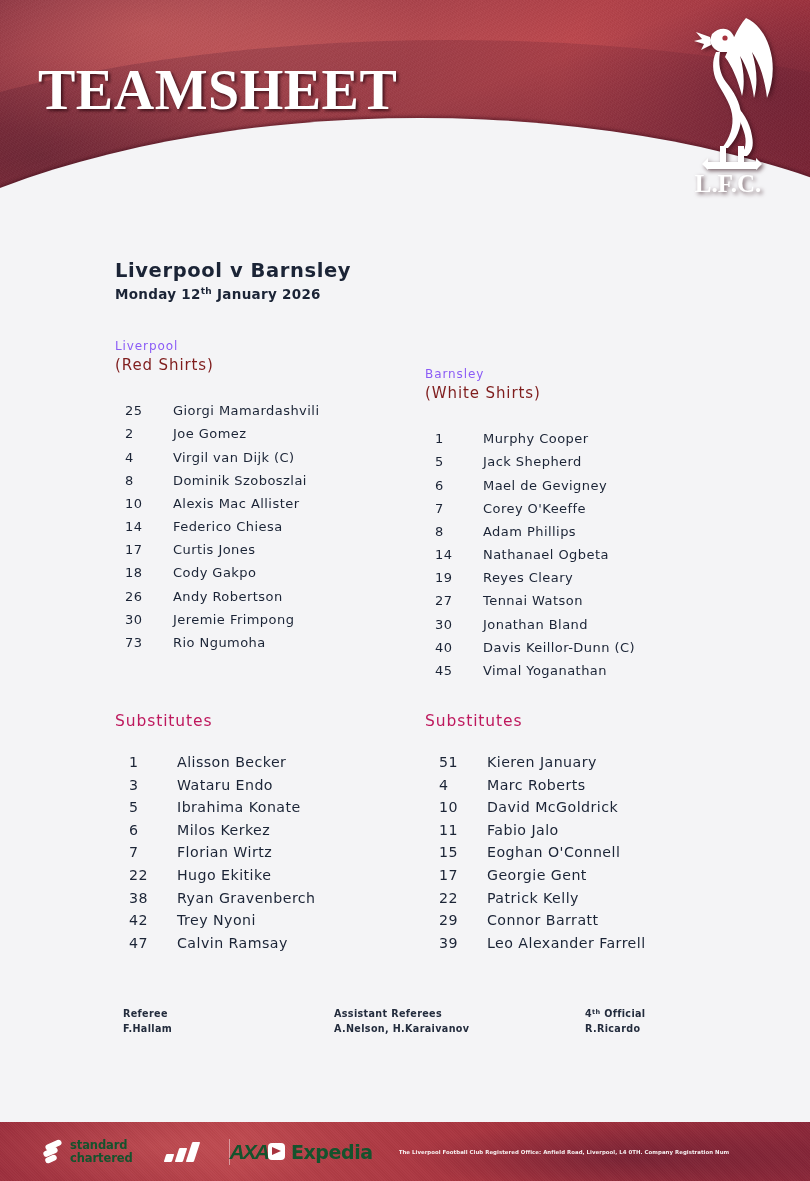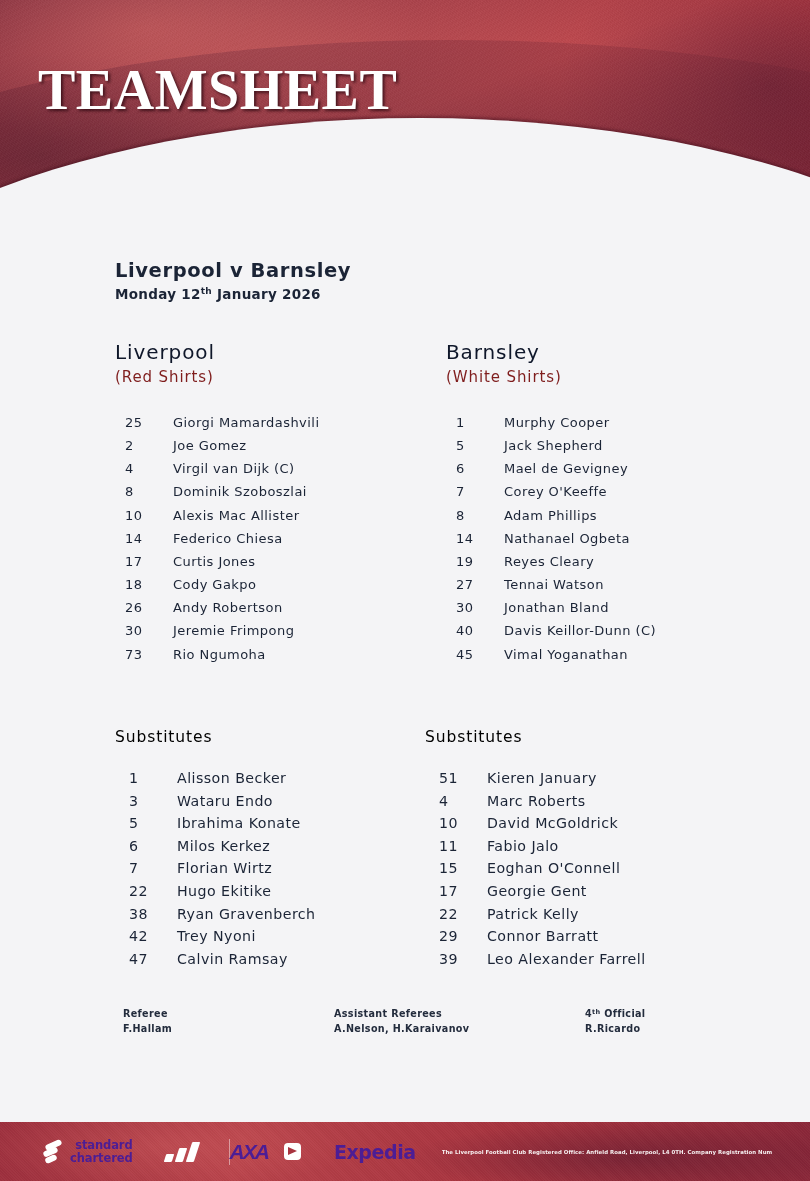--- a/index.html
+++ b/index.html
@@ -137,25 +137,25 @@
     left: 0;
     top: 108px;
     width: 810px;
   }
   .col {
     position: absolute;
     top: 0;
     width: 330px;
   }
   .col-home { left: 115px; }
-  .col-away { left: 446px; }
+  .col-away { left: 425px; margin-top: 28px; }
 
   .team-name {
-    font-size: 20px;
-    color: #0f172a;
+    font-size: 12px;
+    color: #8b5cf6;
     letter-spacing: 0.9px;
     line-height: 1.45;
   }
   .team-kit {
     font-size: 15px;
     color: #7f1d1d;
     letter-spacing: 0.9px;
     line-height: 1.45;
   }
 
@@ -187,23 +187,22 @@
   .subs-block {
     position: absolute;
     top: 482px;
     width: 810px;
   }
   .subs-col { position: absolute; top: 0; width: 330px; }
   .subs-home { left: 115px; }
   .subs-away { left: 425px; }
   .subs-heading {
     font-size: 15.5px;
-    color: #000000;
+    color: #be185d;
     letter-spacing: 0.9px;
-    margin-top: 16px;
   }
   ul.subs {
     list-style: none;
     margin: 0;
     padding: 0;
     margin-top: 24px;
   }
   ul.subs li {
     display: flex;
     align-items: baseline;
@@ -268,24 +267,23 @@
     background-image:
       repeating-linear-gradient(45deg, rgba(255,255,255,0.10) 0px, rgba(255,255,255,0.10) 1px, rgba(0,0,0,0.10) 1px, rgba(0,0,0,0.10) 2px);
   }
   .footer-row {
     position: absolute;
     inset: 0;
     display: flex;
     align-items: center;
   }
   .sponsor {
-    color: #4c1d95;
+    color: #14532d;
     display: flex;
     align-items: center;
-    text-align: right;
   }
   .sp-sc { margin-left: 42px; }
   .sc-mark {
     width: 21px; height: 21px;
     position: relative;
     margin-right: 7px;
   }
   .sc-mark span {
     position: absolute;
     display: block;
@@ -321,21 +319,21 @@
     margin-left: 26px;
   }
   .sp-axa { }
   .axa-text {
     font-family: "Liberation Sans", sans-serif;
     font-size: 21px;
     font-weight: bold;
     font-style: italic;
     letter-spacing: -2px;
   }
-  .sp-expedia { margin-left: 16px; display:flex; align-items:center;gap:27px; }
+  .sp-expedia { display:flex; align-items:center; }
   .exp-mark {
     width: 17px; height: 17px;
     border-radius: 4px;
     background: #fff;
     margin-right: 6px;
     position: relative;
   }
   .exp-mark::after {
     content: "";
     position: absolute;
@@ -368,20 +366,44 @@
 
   <div class="header">
     <div class="header-bg"></div>
     <div class="header-swoosh-1"></div>
     <div class="header-swoosh-2"></div>
     <div class="header-noise"></div>
     <div class="header-curve"></div>
 
     <div class="header-title">TEAMSHEET</div>
 
+    <div class="crest">
+      <svg viewBox="0 0 120 185" width="120" height="185" aria-hidden="true">
+        <g fill="#ffffff">
+
+          <path d="M78 8 C92 14 101 30 104 48 C106 62 104 76 99 88 C97 70 92 54 84 42 C89 58 90 74 86 88 C84 72 79 57 72 46 C76 60 77 74 74 86 C70 70 64 56 57 47 C62 36 69 18 78 8 Z"></path>
+
+          <path d="M44 24 C50 18 58 17 63 22 C67 26 68 33 65 38 L60 42 L52 42 C46 40 42 34 42 30 Z"></path>
+          <path d="M42 27 L28 22 L34 29 L26 31 L36 34 L33 40 L43 35 Z"></path>
+          <circle cx="57" cy="28" r="2.6" fill="#a8343f"></circle>
+
+          <path d="M52 42 C50 54 52 64 58 72 C66 82 72 92 73 104 C74 118 68 130 60 138 L54 138 C62 128 66 116 64 104 C62 92 54 82 49 72 C44 62 44 50 48 42 Z"></path>
+
+          <path d="M64 92 C74 100 82 112 84 126 C86 136 84 142 79 146 L72 146 C78 140 79 131 76 122 C73 112 68 102 62 96 Z"></path>
+
+          <rect x="52" y="136" width="6" height="18"></rect>
+          <rect x="70" y="136" width="6" height="18"></rect>
+
+          <rect x="38" y="152" width="52" height="7" rx="2"></rect>
+          <path d="M40 148 L34 154 L40 160 Z"></path>
+          <path d="M88 148 L94 154 L88 160 Z"></path>
+        </g>
+        <text x="60" y="182" text-anchor="middle" font-family="Liberation Serif, serif" font-size="25" font-weight="bold" fill="#ffffff">L.F.C.</text>
+      </svg>
+    </div>
   </div>
 
   <div class="paper">
 
     <div class="fixture">
       <div class="fixture-title">Liverpool v Barnsley</div>
       <div class="fixture-date"><span>Monday 12</span><sup>th</sup><span> January 2026</span></div>
     </div>
 
     <div class="teams">

